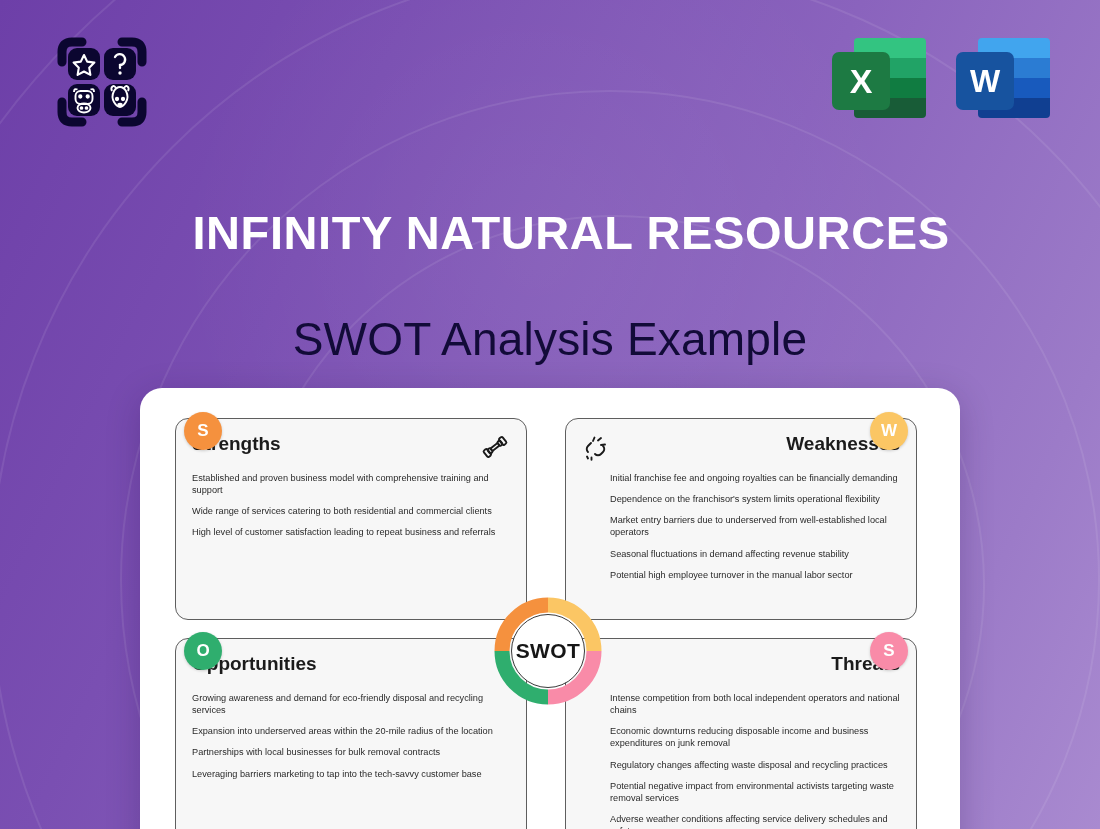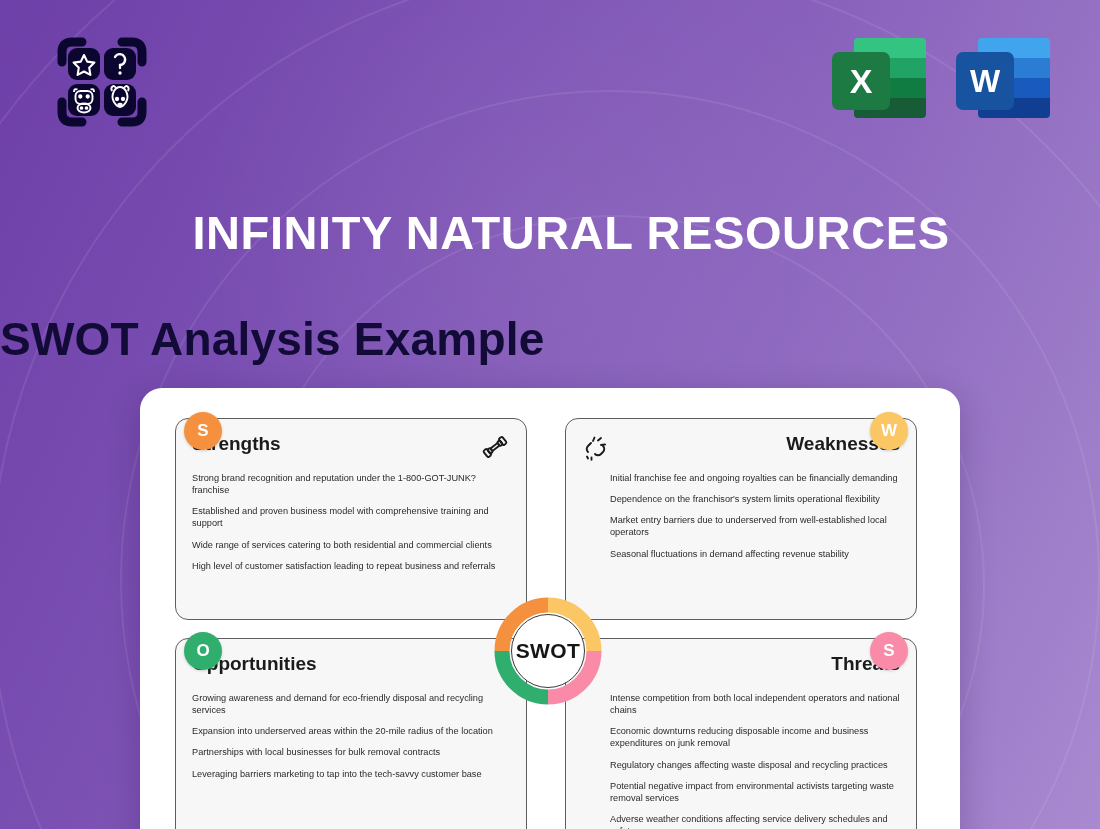--- a/index.html
+++ b/index.html
@@ -45,22 +45,22 @@
   .wd-body i { display:block; flex:1; }
   .wd-tile { position:absolute; left:0; top:22px; width:58px; height:58px;
     background:#17539f; border-radius:7px; color:#fff; font-size:32px; font-weight:bold;
     display:flex; align-items:center; justify-content:center; }
 
   #brand-title {
     position:absolute; left:0; right:0; top:205px; text-align:center;
     color:#ffffff; font-size:47px; font-weight:bold; letter-spacing:0.6px;padding-left:42px;
   }
   #sub-title {
-    position:absolute; left:0; right:0; top:312px; text-align:left;
-    color:#120b38; font-size:46px; font-weight:bold; letter-spacing:0.2px;
+    position:absolute; left:0; right:0; top:312px; text-align:center;
+    color:#120b38; font-size:46px; font-weight:normal; letter-spacing:0.2px;
   }
 
   
   #sheet {
     position:absolute; left:140px; top:388px; width:820px; height:520px;
     background:#ffffff; border-radius:22px 22px 0 0;
     box-shadow:0 8px 34px rgba(30,10,60,0.22);
     overflow:hidden;
   }
   #grid {
@@ -195,21 +195,20 @@
               <rect x="3" y="10" width="4.5" height="8" rx="1.4"></rect>
               <rect x="7" y="11.5" width="3.5" height="5" rx="1.2"></rect>
               <rect x="10.5" y="12.4" width="9" height="3.2"></rect>
               <rect x="19.5" y="11.5" width="3.5" height="5" rx="1.2"></rect>
               <rect x="22.5" y="10" width="4.5" height="8" rx="1.4"></rect>
             </g>
           </svg>
         </span>
       </div>
       <ul class="q-list">
-        <li>Strong brand recognition and reputation under the 1-800-GOT-JUNK? franchise</li>
         <li>Established and proven business model with comprehensive training and support</li>
         <li>Wide range of services catering to both residential and commercial clients</li>
         <li>High level of customer satisfaction leading to repeat business and referrals</li>
       </ul>
     </div>
 
     <div class="quad q-tr">
       <div class="q-head right">
         <div class="q-title">Weaknesses</div>
         <span class="q-icon">
@@ -219,20 +218,21 @@
             <path d="M11,8 l1.5,-3.5 M16,7.5 l3,-2.5 M19,12 l4,-0.5"></path>
             <path d="M5,23.5 l1,2 M9.5,24.5 l0,2.2"></path>
           </svg>
         </span>
       </div>
       <ul class="q-list">
         <li>Initial franchise fee and ongoing royalties can be financially demanding</li>
         <li>Dependence on the franchisor's system limits operational flexibility</li>
         <li>Market entry barriers due to underserved from well-established local operators</li>
         <li>Seasonal fluctuations in demand affecting revenue stability</li>
+        <li>Potential high employee turnover in the manual labor sector</li>
       </ul>
     </div>
 
     <div class="quad q-bl">
       <div class="q-head">
         <div class="q-title">Opportunities</div>
       </div>
       <ul class="q-list">
         <li>Growing awareness and demand for eco-friendly disposal and recycling services</li>
         <li>Expansion into underserved areas within the 20-mile radius of the location</li>

